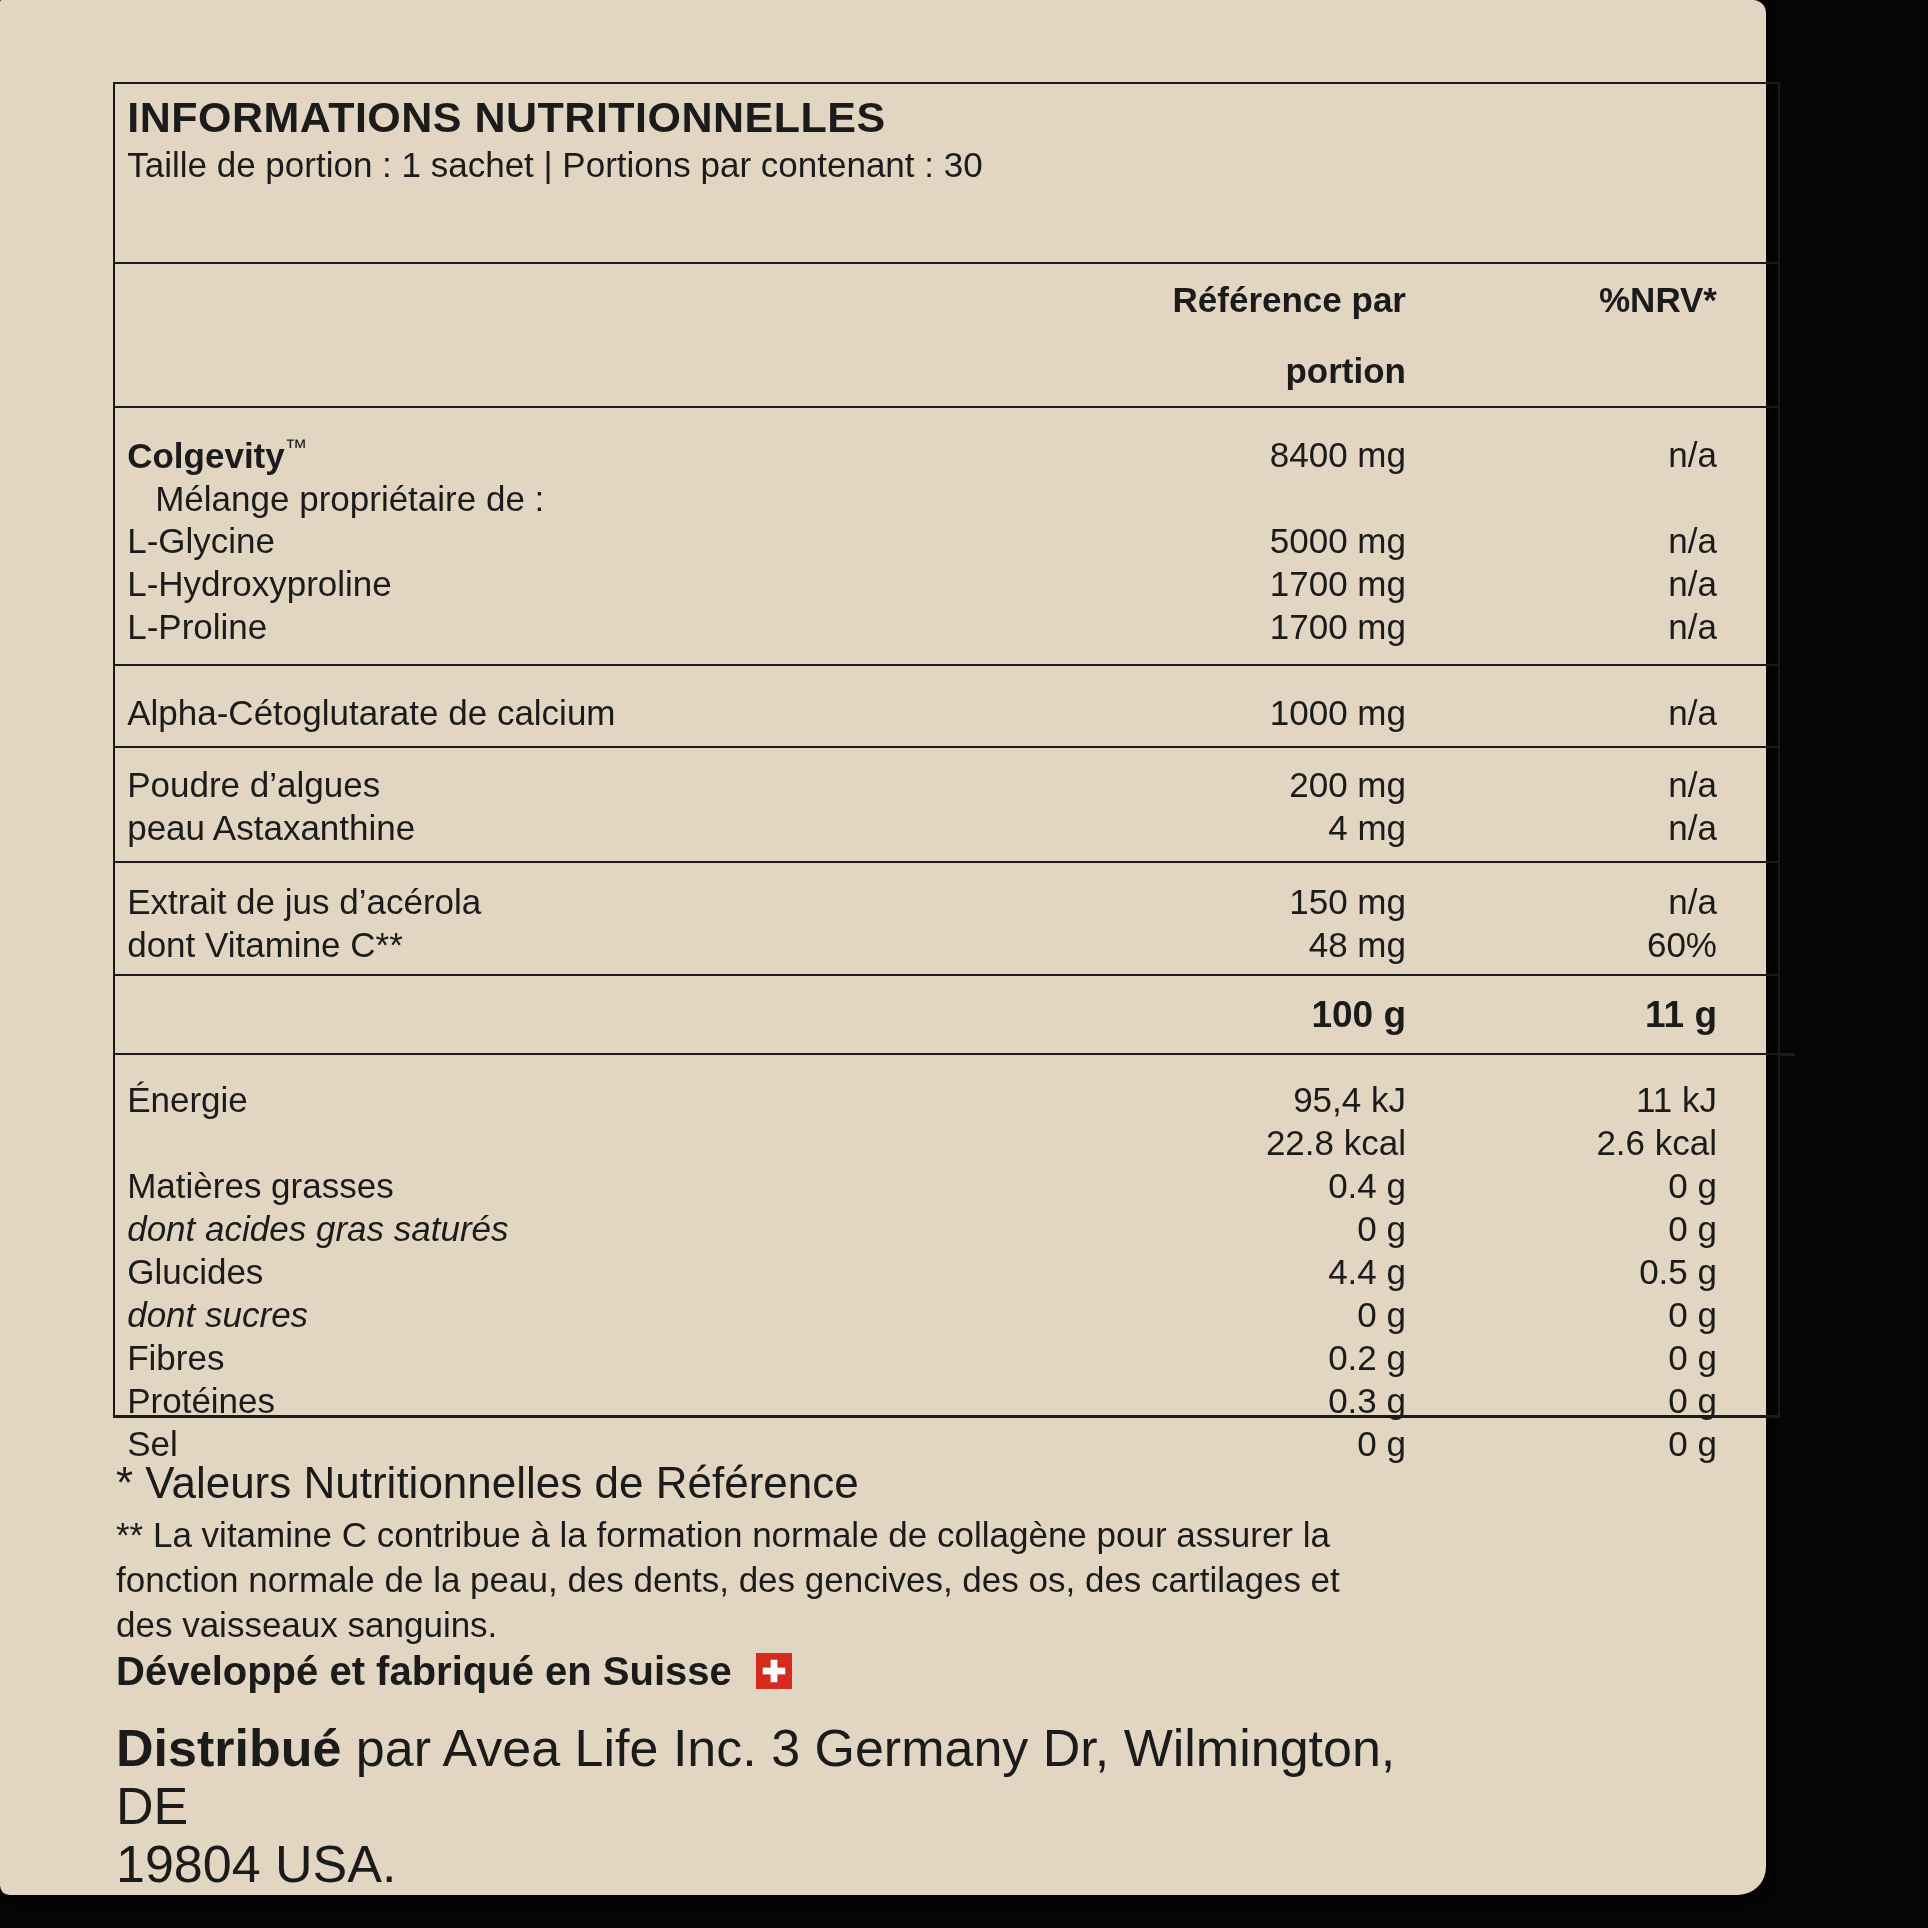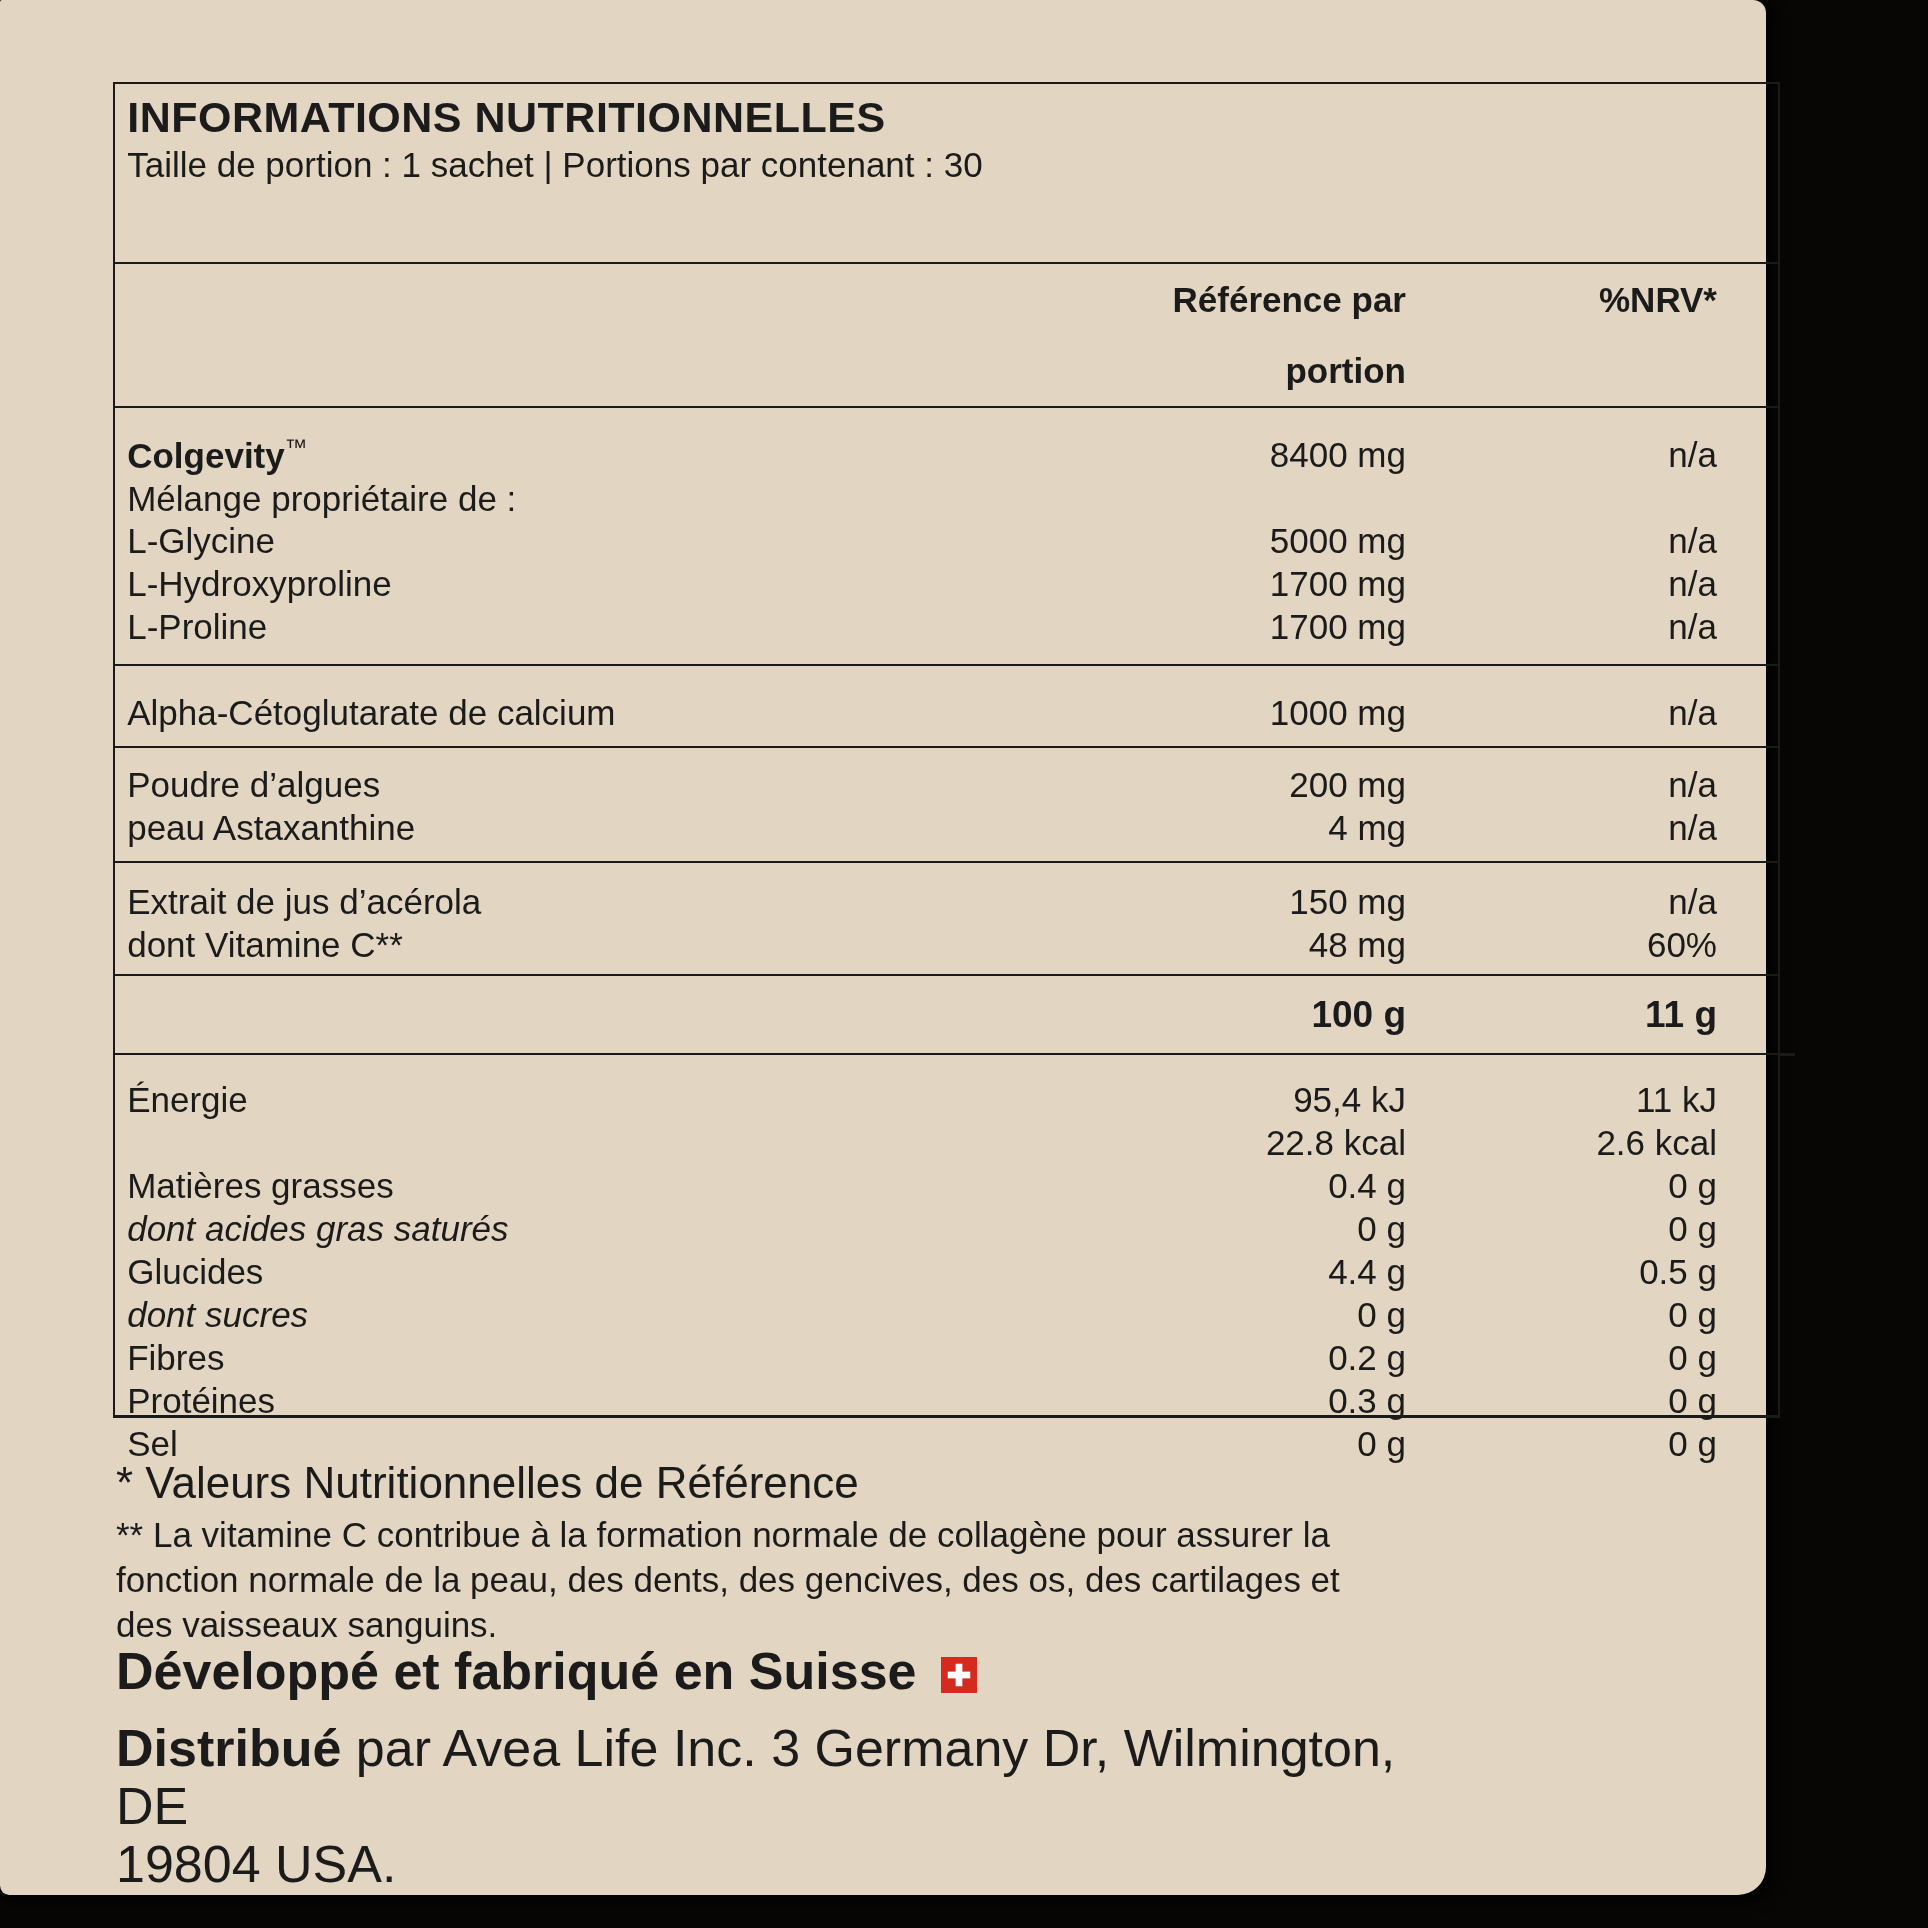--- a/index.html
+++ b/index.html
@@ -32,35 +32,35 @@
     padding:0 61px 0 12.2px;
     line-height:43px;font-size:35px;
   }
   .row .c2,.row .c3{text-align:right;}
   .colhead{line-height:71px;font-weight:700;}
   .colhead .c2,.colhead .c3{font-size:35px;}
   .sec-blend{padding-top:15px;padding-bottom:16px;}
   .row-blendname{line-height:49px;}
   .row-blendname .bname{font-weight:700;}
   .row-blendname sup{font-size:22.6px;}
-  .row-blenddesc{line-height:40px;}
+  .row-blenddesc{line-height:40px;margin-left:28px;}
   .sec-calcium{padding-top:25px;padding-bottom:12.2px;}
   .sec-algae{padding-top:15px;padding-bottom:11.3px;}
   .sec-acerola{padding-top:17px;padding-bottom:8.5px;}
   .sec-weights{padding-top:16px;padding-bottom:16px;position:relative;}
   .sec-weights .row{line-height:45px;font-weight:700;font-size:37px;}
   .sec-weights::after{ 
     content:"";position:absolute;bottom:-2.8px;right:-17px;width:17px;height:2.8px;background:#1a1a1a;
   }
   .sec-energy{padding-top:22.6px;padding-bottom:30px;border-bottom:none;}
   .row.it .c1{font-style:italic;}
   
   .fn1{position:absolute;left:116px;top:1460px;font-size:44px;line-height:45px;}
   .fn2{position:absolute;left:116px;top:1512px;width:1266px;font-size:35px;line-height:45px;}
-  .origin{position:absolute;left:116px;top:1649px;font-size:52px;line-height:45px;font-weight:700;}
+  .origin{position:absolute;left:116px;top:1649px;font-size:40px;line-height:45px;font-weight:700;}
   .flag{display:inline-block;width:36px;height:36px;margin-left:24.5px;vertical-align:-3.8px;}
   .dist{position:absolute;left:116px;top:1719px;font-size:52px;line-height:58px;width:1318px;}
   .dist .b{font-weight:700;}
 </style>
 </head>
 <body>
 
 <div class="panel">
 
   <div class="ntable">

